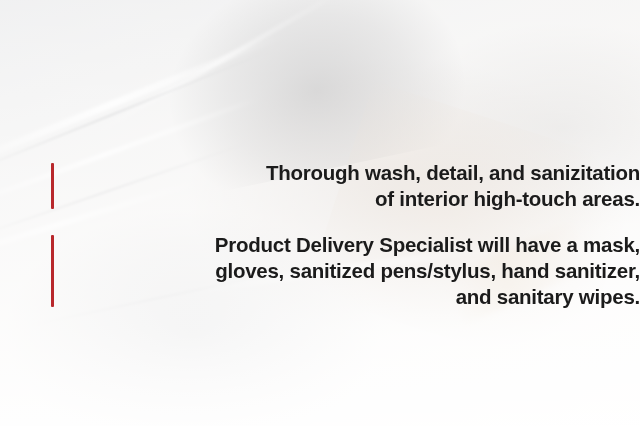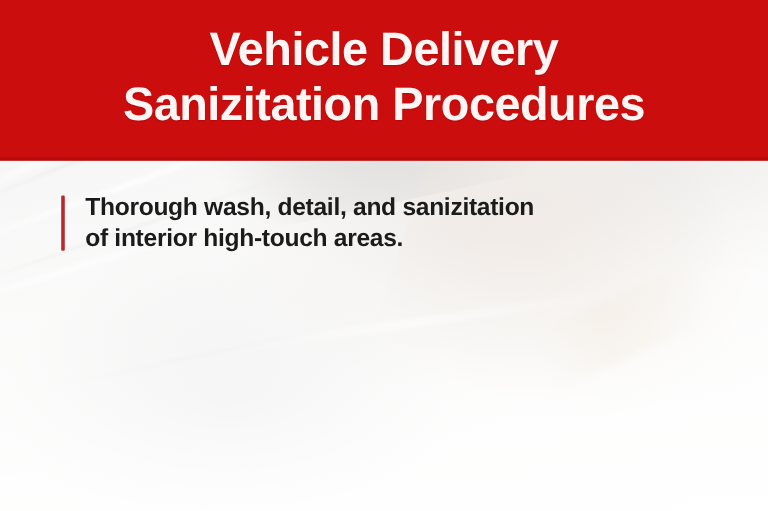--- a/index.html
+++ b/index.html
@@ -128,20 +128,21 @@
     top: 134px;
     width: 640px;
     height: 292px;
     box-sizing: border-box;
     padding: 26px 0 0 51px;
   }
   .bullet {
     position: relative;
     padding-left: 20px;
     margin-bottom: 20px;
+    text-align: right;
   }
   .bullet:last-child { margin-bottom: 0; }
   .bullet-rule {
     position: absolute;
     left: 0;
     top: 3px;
     bottom: 3px;
     width: 3px;
     background: #b8282c;
     border-radius: 1px;
@@ -169,30 +170,32 @@
     <div class="bg-streak s2"></div>
     <div class="bg-streak s3"></div>
     <div class="bg-streak s4"></div>
     <div class="bg-streak s5"></div>
     <div class="bg-edge e1"></div>
     <div class="bg-edge e2"></div>
     <div class="bg-edge e3"></div>
     <div class="bg-wash"></div>
   </div>
 
-  <div class="banner">
-    <div class="banner-title">Vehicle Delivery</div>
-    <div class="banner-title">Sanizitation Procedures</div>
-  </div>
 
   <div class="content">
 
     <div class="bullet">
       <div class="bullet-rule"></div>
       <div class="bullet-text">Thorough wash, detail, and sanizitation
 of interior high-touch areas.</div>
     </div>
 
+    <div class="bullet">
+      <div class="bullet-rule"></div>
+      <div class="bullet-text">Product Delivery Specialist will have a mask,
+gloves, sanitized pens/stylus, hand sanitizer,
+and sanitary wipes.</div>
+    </div>
 
 
   </div>
 
 </div>
 
 </body></html>

